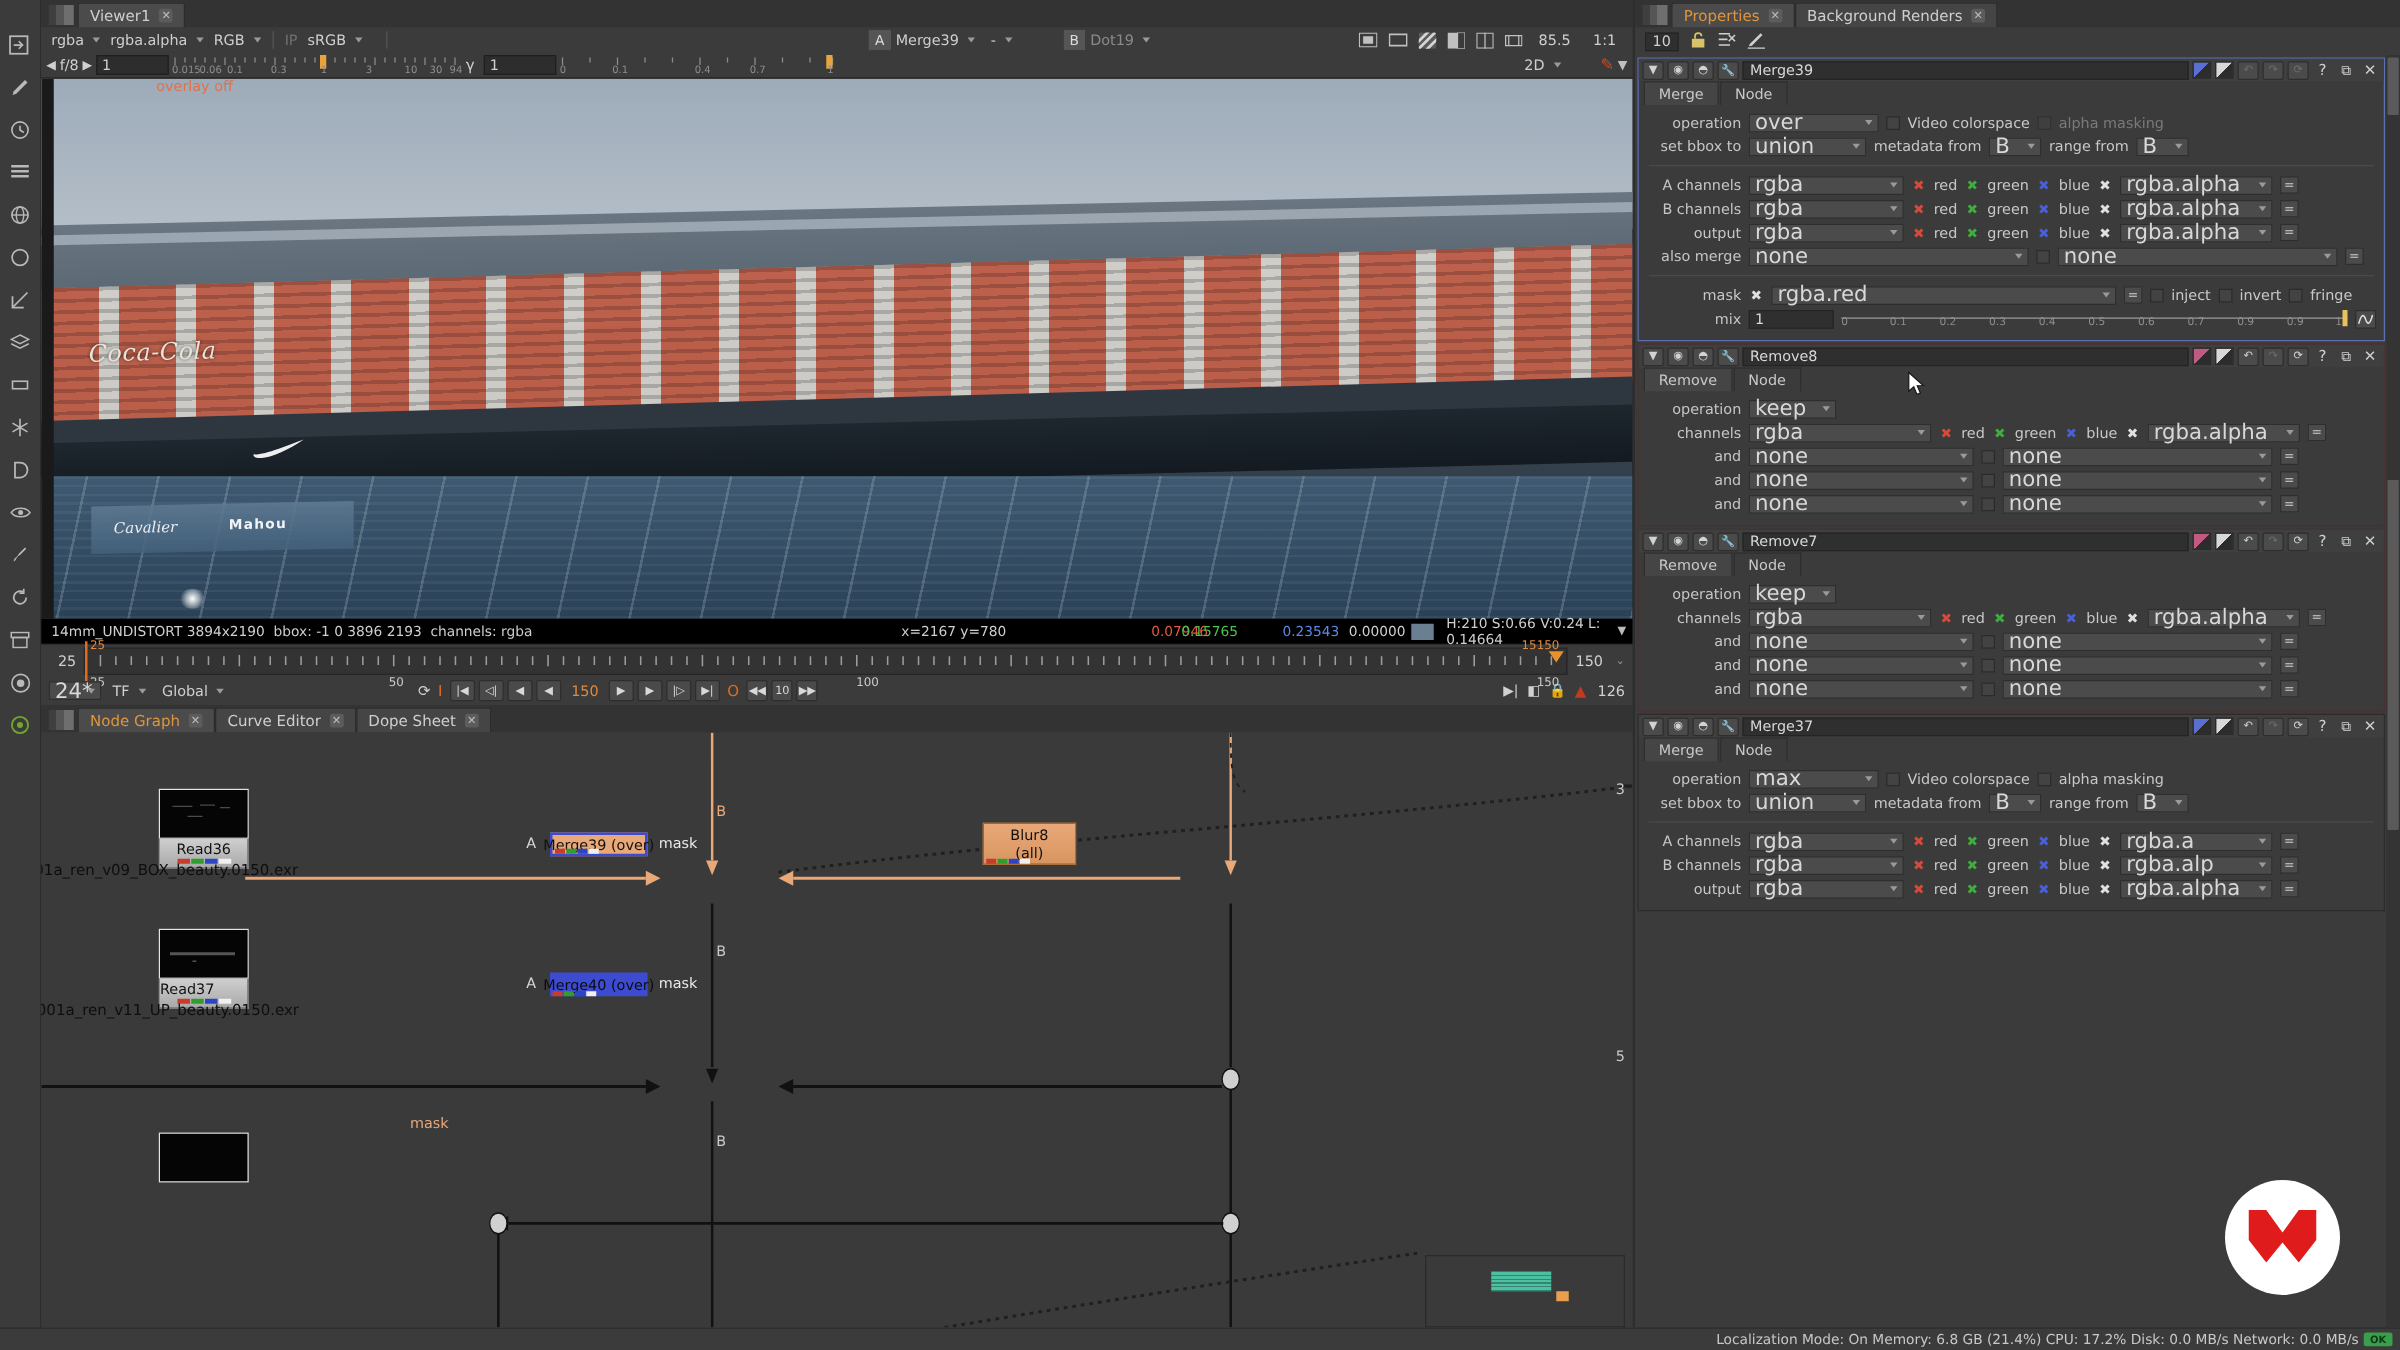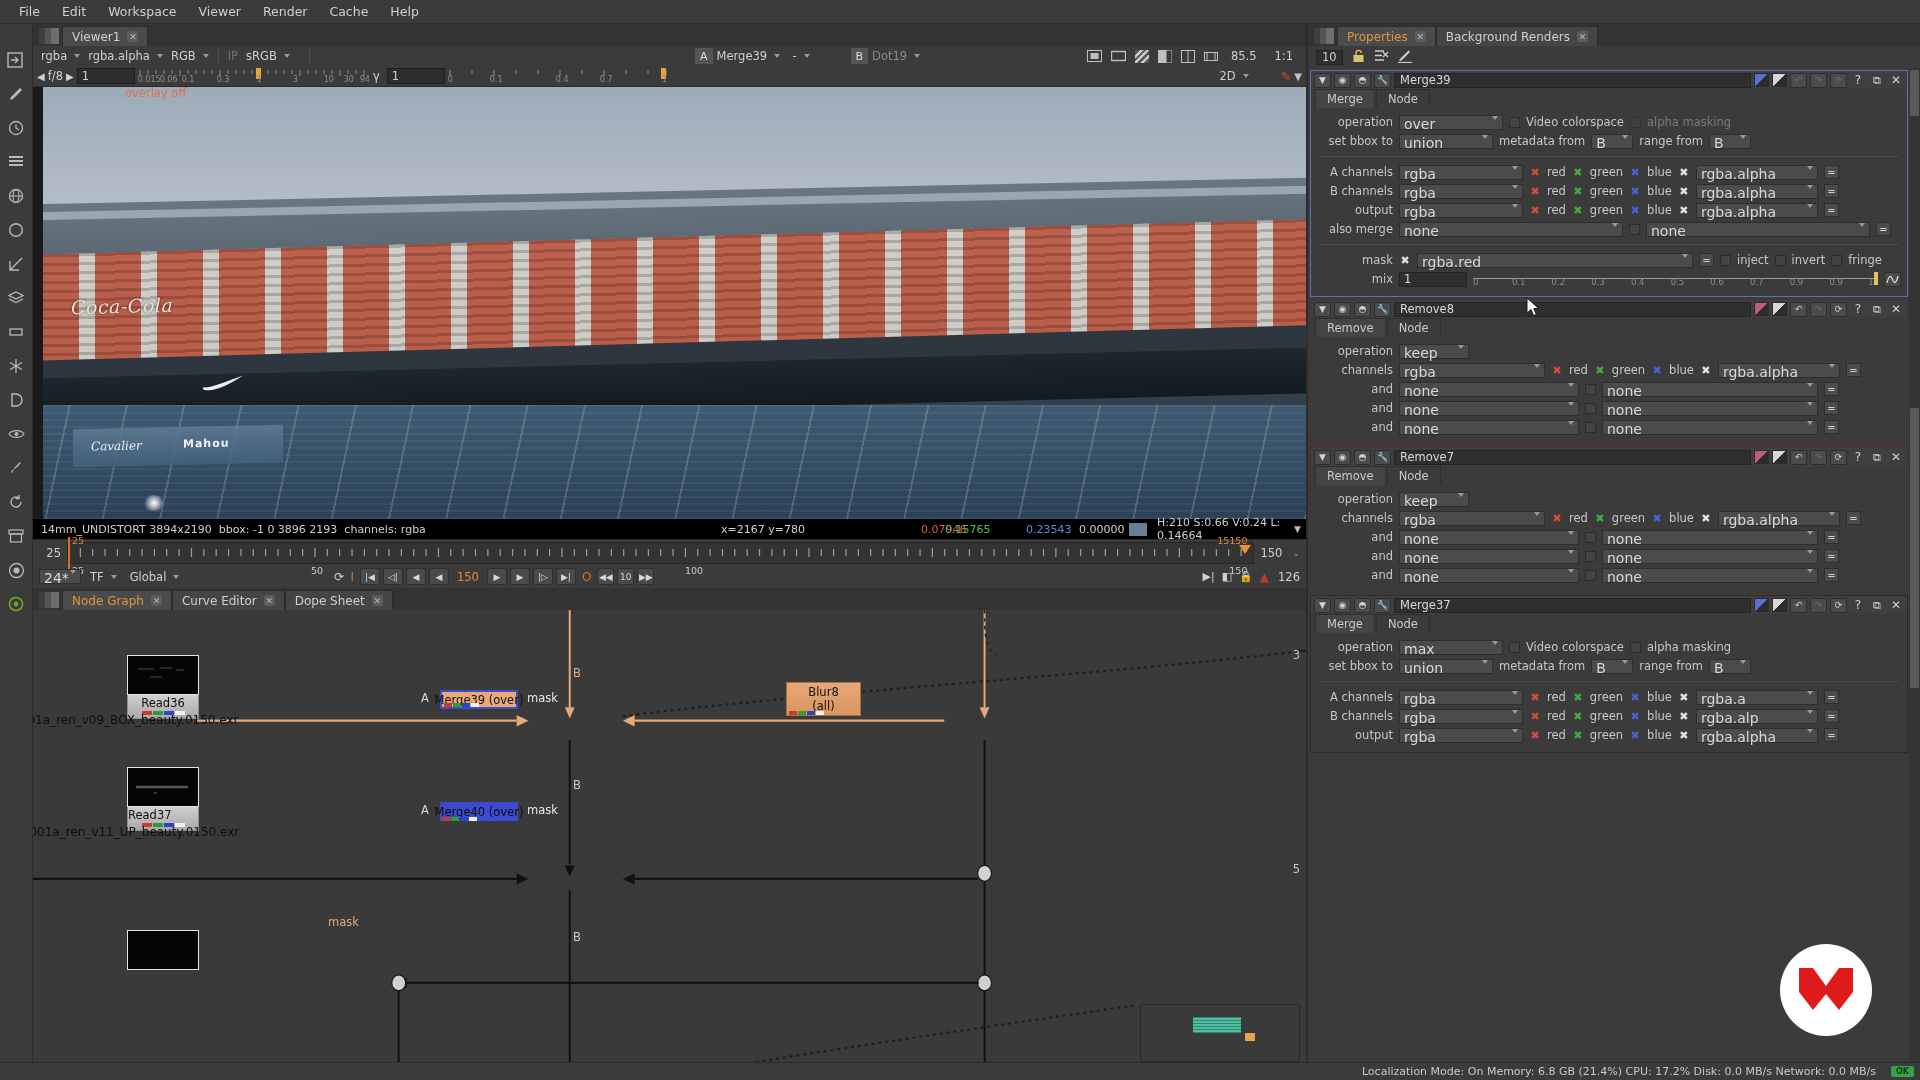--- a/index.html
+++ b/index.html
@@ -99,65 +99,56 @@
   .np-sq{ width:15px;height:14px;border:1px solid #2b2b2b;}
   .np-dim{ color:#6d6d6d; }
   .np-tabs{ height:19px; display:flex; align-items:flex-end; padding-left:4px; gap:1px;}
   .np-tab{ font-size:11.5px; padding:2px 11px; color:#c9c9c9; background:#3b3b3b;
      border:1px solid #2f2f2f; border-bottom:none; cursor:default;}
   .np-tab.active{ background:#454545; }
   .np-body{ padding:5px 6px 7px 6px; }
   .krow{ display:flex; align-items:center; gap:6px; height:18px; margin-bottom:1px; font-size:11.5px;}
   .klabel{ width:76px; text-align:right; color:#c6c6c6; flex:0 0 auto;}
   .kselect{ background:#4b4b4b; border:1px solid #2e2e2e; height:15px; display:flex;
-     align-items:flex-start; padding:0 4px; color:#d8d8d8; font-size:14px; position:relative;
+     align-items:center; padding:0 4px; color:#d8d8d8; font-size:17px; position:relative;
      cursor:default;}
   .kselect .cr{ position:absolute; right:4px; width:0;height:0;
      border-left:3px solid transparent;border-right:3px solid transparent;border-top:4px solid #9a9a9a;}
   .cb{ width:11px;height:11px;background:#434343;border:1px solid #2b2b2b; flex:0 0 auto;}
   .chk{ width:12px;height:12px; display:flex;align-items:center;justify-content:center;
      font-size:11px; font-weight:bold; flex:0 0 auto;}
   .eqbtn{ width:15px;height:14px;background:#4b4b4b;border:1px solid #2e2e2e;
      display:flex;align-items:center;justify-content:center;font-size:10px;color:#d0d0d0;}
   .divline{ height:1px; background:#4a4a4a; margin:6px 2px 6px 2px;}
   .slider{ flex:1; height:14px; position:relative; }
   .slider .bar{ position:absolute; top:6px; left:0; right:0; height:1px; background:#9a9a9a;}
   .slider .lab{ position:absolute; top:5px; font-size:8.5px; color:#8e8e8e;}
   .slider .knob{ position:absolute; top:0px; width:4px;height:13px;background:#e8c15d;}
   .curvebtn{ width:17px;height:15px;background:#4b4b4b;border:1px solid #2e2e2e;
      display:flex;align-items:center;justify-content:center;}
   .numfield{ background:#2f2f2f;border:1px solid #242424;height:15px;display:flex;
      align-items:center;padding:0 4px;color:#d8d8d8;font-size:11.5px;}
 
   
   .statusbar{ height:18px; flex:0 0 18px; background:#3b3b3b; display:flex; align-items:center;
-     justify-content:flex-end; gap:15px; padding:0 6px; font-size:11px; color:#c8c8c8;
+     justify-content:flex-end; gap:4px; padding:0 6px; font-size:11px; color:#c8c8c8;
      border-top:1px solid #2c2c2c;}
   .okbadge{ background:#3a9f4a; color:#0c3b14; font-size:8px; padding:1px 5px; border-radius:2px;
      font-weight:bold;}
   .scrollbar-v{ position:absolute; right:0; top:0; bottom:0; width:11px; background:#343434;}
   .scroll-thumb{ position:absolute; right:1px; width:9px; background:#5a5a5a; border-radius:1px;}
 
   .wm{ position:absolute; right:48px; bottom:44px; width:92px;height:92px;border-radius:50%;
      background:#fff; display:flex;align-items:center;justify-content:center; z-index:50;}
 </style>
 </head>
 <body>
 
 <div class="app">
 
-  <div class="menubar">
-    <div class="mi">File</div>
-    <div class="mi">Edit</div>
-    <div class="mi">Workspace</div>
-    <div class="mi">Viewer</div>
-    <div class="mi">Render</div>
-    <div class="mi">Cache</div>
-    <div class="mi">Help</div>
-  </div>
 
   <div class="body">
 
     <div class="rail">
       <div class="ric">
           <svg width="18" height="16" viewBox="0 0 18 16">
             <rect x="1" y="1" width="14" height="14" fill="none" stroke="#b9b9b9" stroke-width="1.4"></rect>
             <path d="M4 8h7M8 5l3 3-3 3" stroke="#b9b9b9" stroke-width="1.4" fill="none"></path>
           </svg>
         </div>

